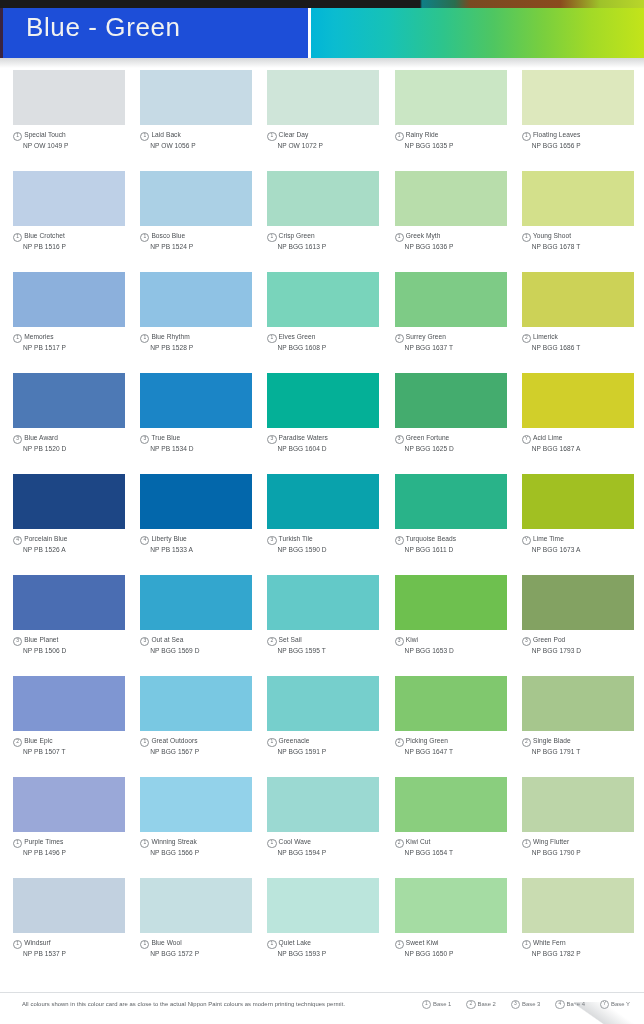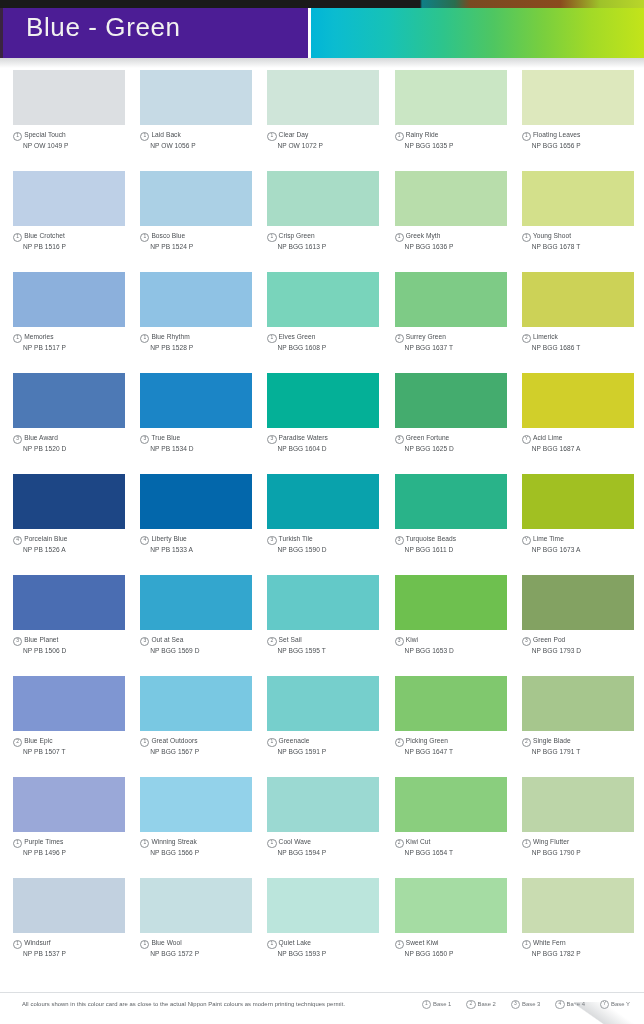--- a/index.html
+++ b/index.html
@@ -20,21 +20,21 @@
        #9ec22a 600px, #b9d62a 644px);
     z-index:6;
   }
   
   #header{
     position:absolute;left:0;top:0;width:644px;height:62px;
     z-index:4;
   }
   #header-black{
     position:absolute;left:0;top:0;width:308px;height:58px;
-    background:#4c1d95;
+    background:#1d4ed8;
   }
   #header-black::before{
     content:"";position:absolute;left:0;top:0;width:3px;height:58px;
     background:#3a2440;
   }
   #header-title{
     position:absolute;left:26px;top:12px;
     color:#f2f2f0;font-size:26px;letter-spacing:.6px;
     font-family:"Liberation Sans", sans-serif;font-weight:400;
     white-space:nowrap;

